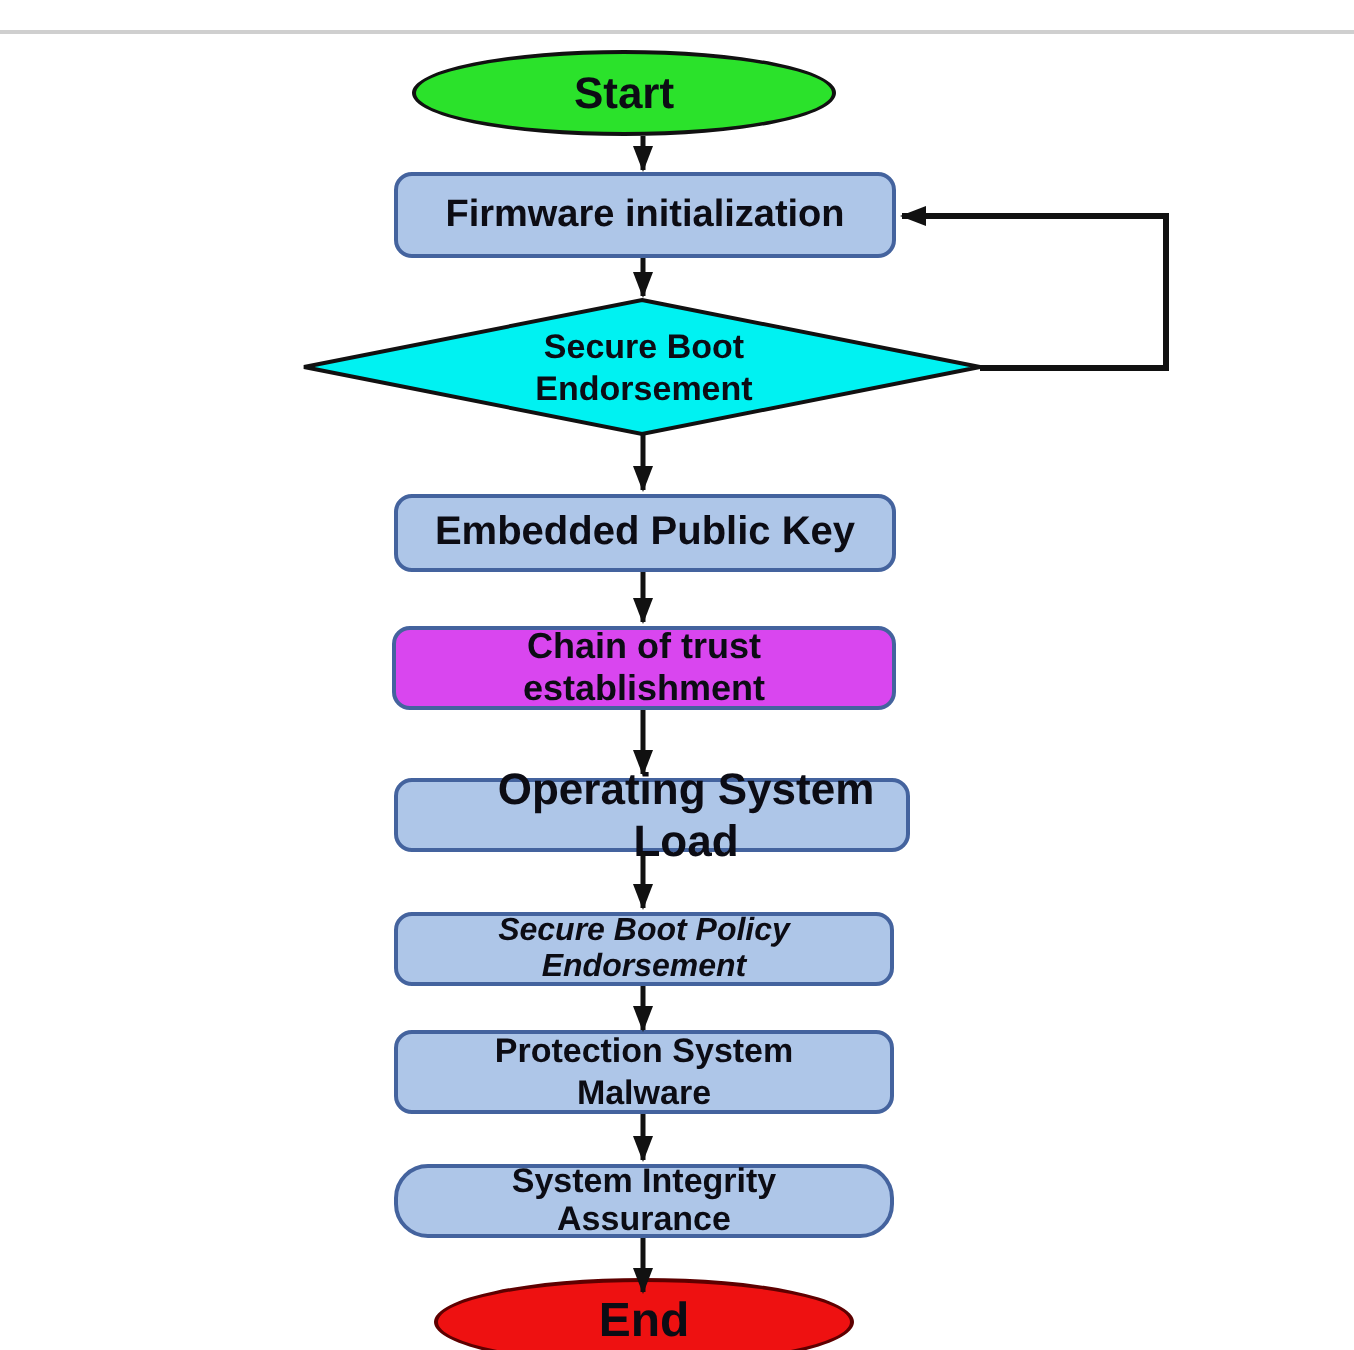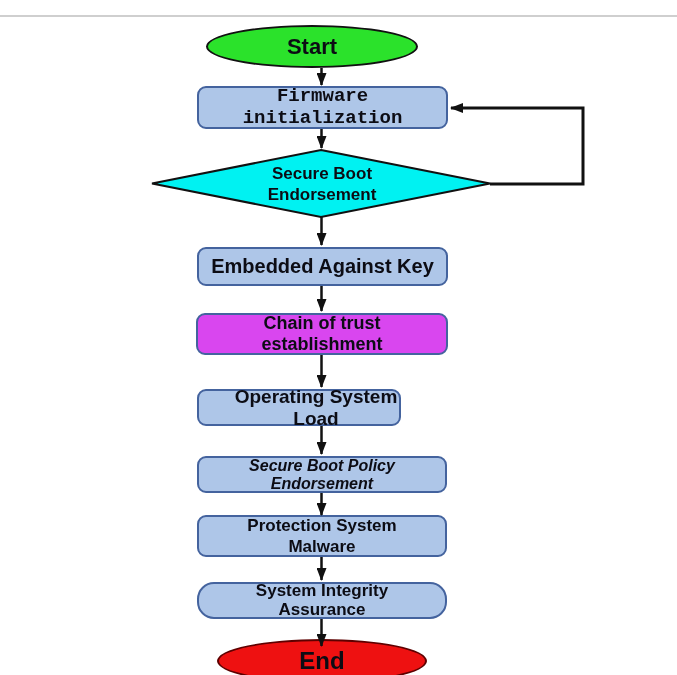--- a/index.html
+++ b/index.html
@@ -44,25 +44,25 @@
     border-radius: 9px;
   }
   .terminator {
     border: 2px solid;
     border-radius: 50%;
   }
   .svg-over { z-index: 3; }
 
   
   #node-start      { left: 206px; top: 13px;  width: 212px; height: 43px; font-size: 22px; }
-  #node-firmware   { left: 197px; top: 74px;  width: 251px; height: 43px; font-size: 19px; font-family: Liberation Mono, monospace; }
+  #node-firmware   { left: 197px; top: 74px;  width: 251px; height: 43px; font-size: 19px; }
   #label-verification { left: 231px; top: 144px; width: 182px; height: 56px; font-size: 17px; line-height: 1.25; z-index: 2; }
   #node-embedded   { left: 197px; top: 235px; width: 251px; height: 39px; font-size: 20px; }
   #node-chain      { left: 196px; top: 301px; width: 252px; height: 42px; font-size: 18px; }
-  #node-os         { left: 197px; top: 377px; width: 204px; height: 37px; font-size: 19px; padding-left: 34px; }
+  #node-os         { left: 197px; top: 377px; width: 258px; height: 37px; font-size: 22px; padding-left: 34px; }
   #node-policy     { left: 197px; top: 444px; width: 250px; height: 37px; font-size: 16px; line-height: 1.1; font-style: italic; }
   #node-malware    { left: 197px; top: 503px; width: 250px; height: 42px; font-size: 17px; line-height: 1.25; }
   #node-integrity  { left: 197px; top: 570px; width: 250px; height: 37px; font-size: 17px; line-height: 1.1; border-radius: 17px; }
   #node-end        { left: 217px; top: 627px; width: 210px; height: 44px; font-size: 24px; }
 </style>
 </head>
 <body>
 
 <div class="stage" style="background: rgb(255, 255, 255); color: rgb(12, 12, 20);">
 
@@ -80,21 +80,21 @@
   <div class="node proc" id="node-firmware" style="background: rgb(174, 198, 232); border-color: rgb(68, 99, 158);">
     <span>Firmware initialization</span>
   </div>
 
   <div class="node" id="label-verification">
     <span>Secure Boot
 Endorsement</span>
   </div>
 
   <div class="node proc" id="node-embedded" style="background: rgb(174, 198, 232); border-color: rgb(68, 99, 158);">
-    <span>Embedded Against Key</span>
+    <span>Embedded Public Key</span>
   </div>
 
   <div class="node proc" id="node-chain" style="background: #d946ef; border-color: rgb(68, 99, 158);">
     <span>Chain of trust
 establishment</span>
   </div>
 
   <div class="node proc" id="node-os" style="background: rgb(174, 198, 232); border-color: rgb(68, 99, 158);">
     <span>Operating System Load</span>
   </div>

